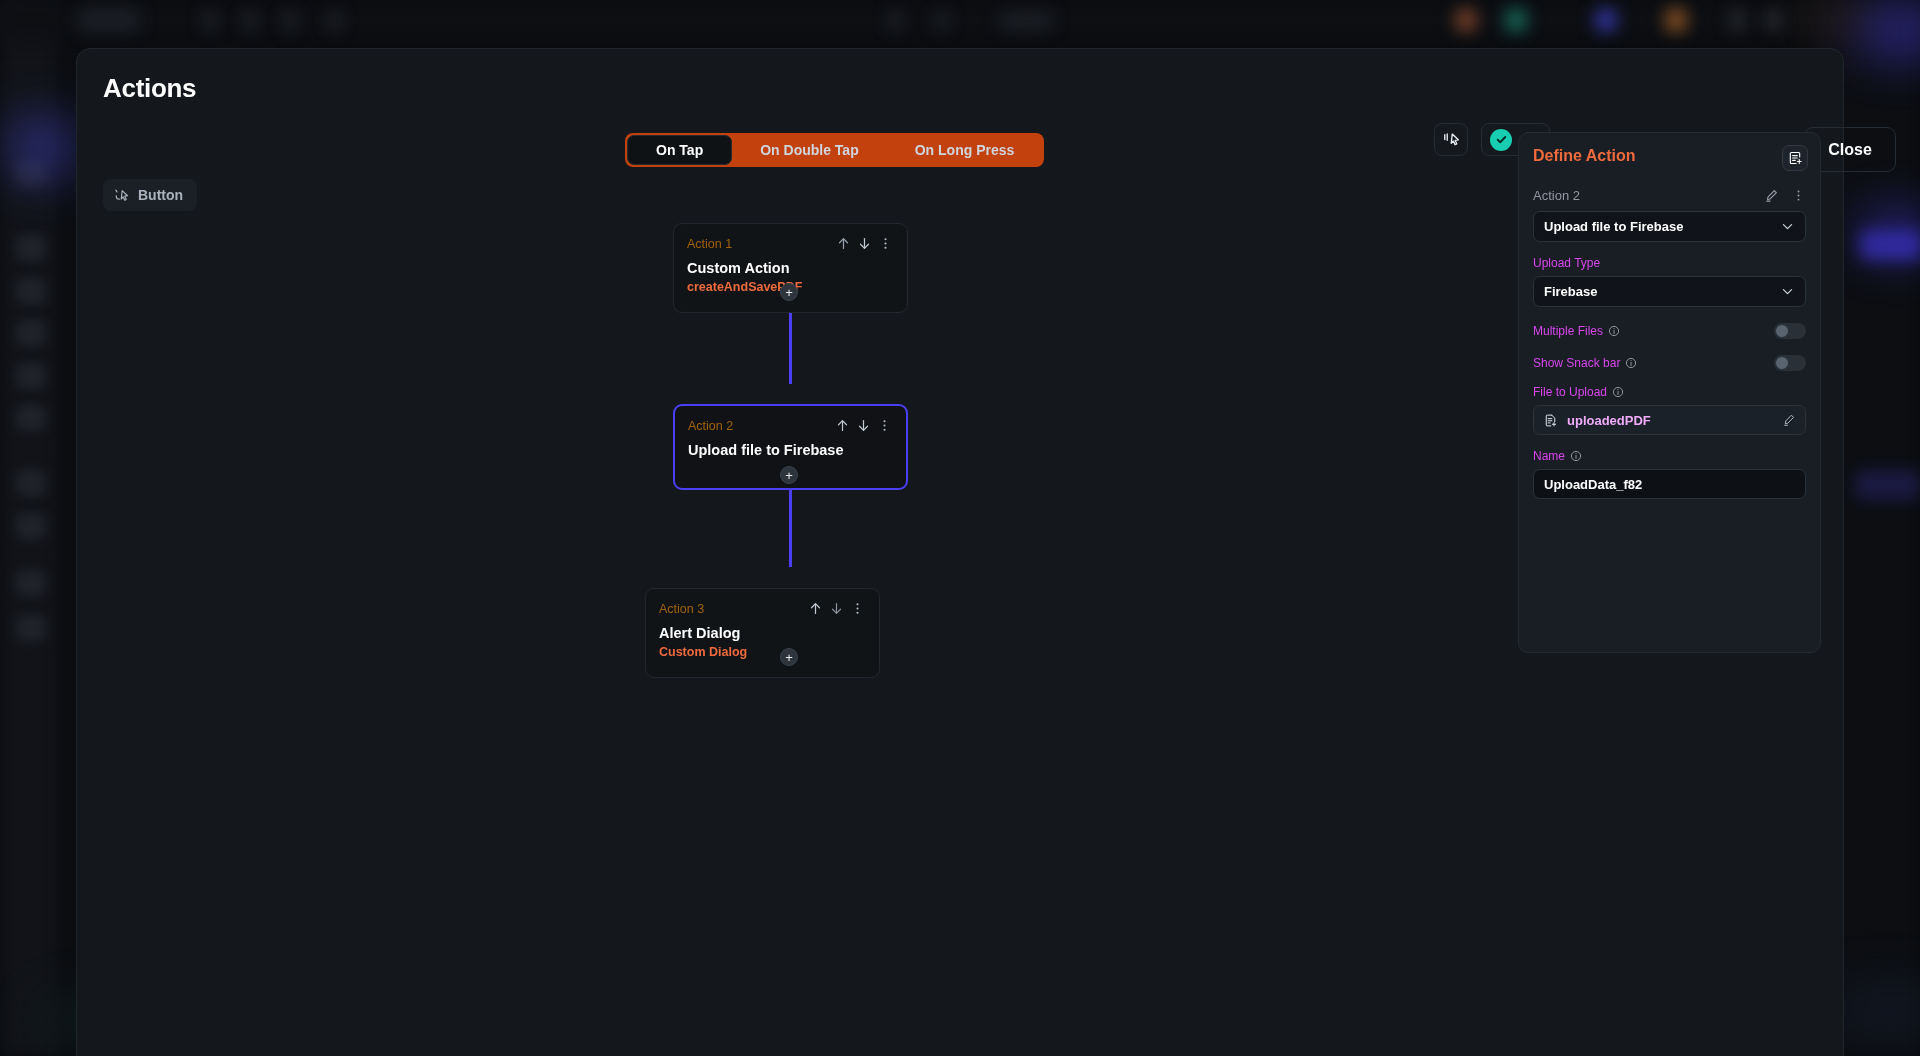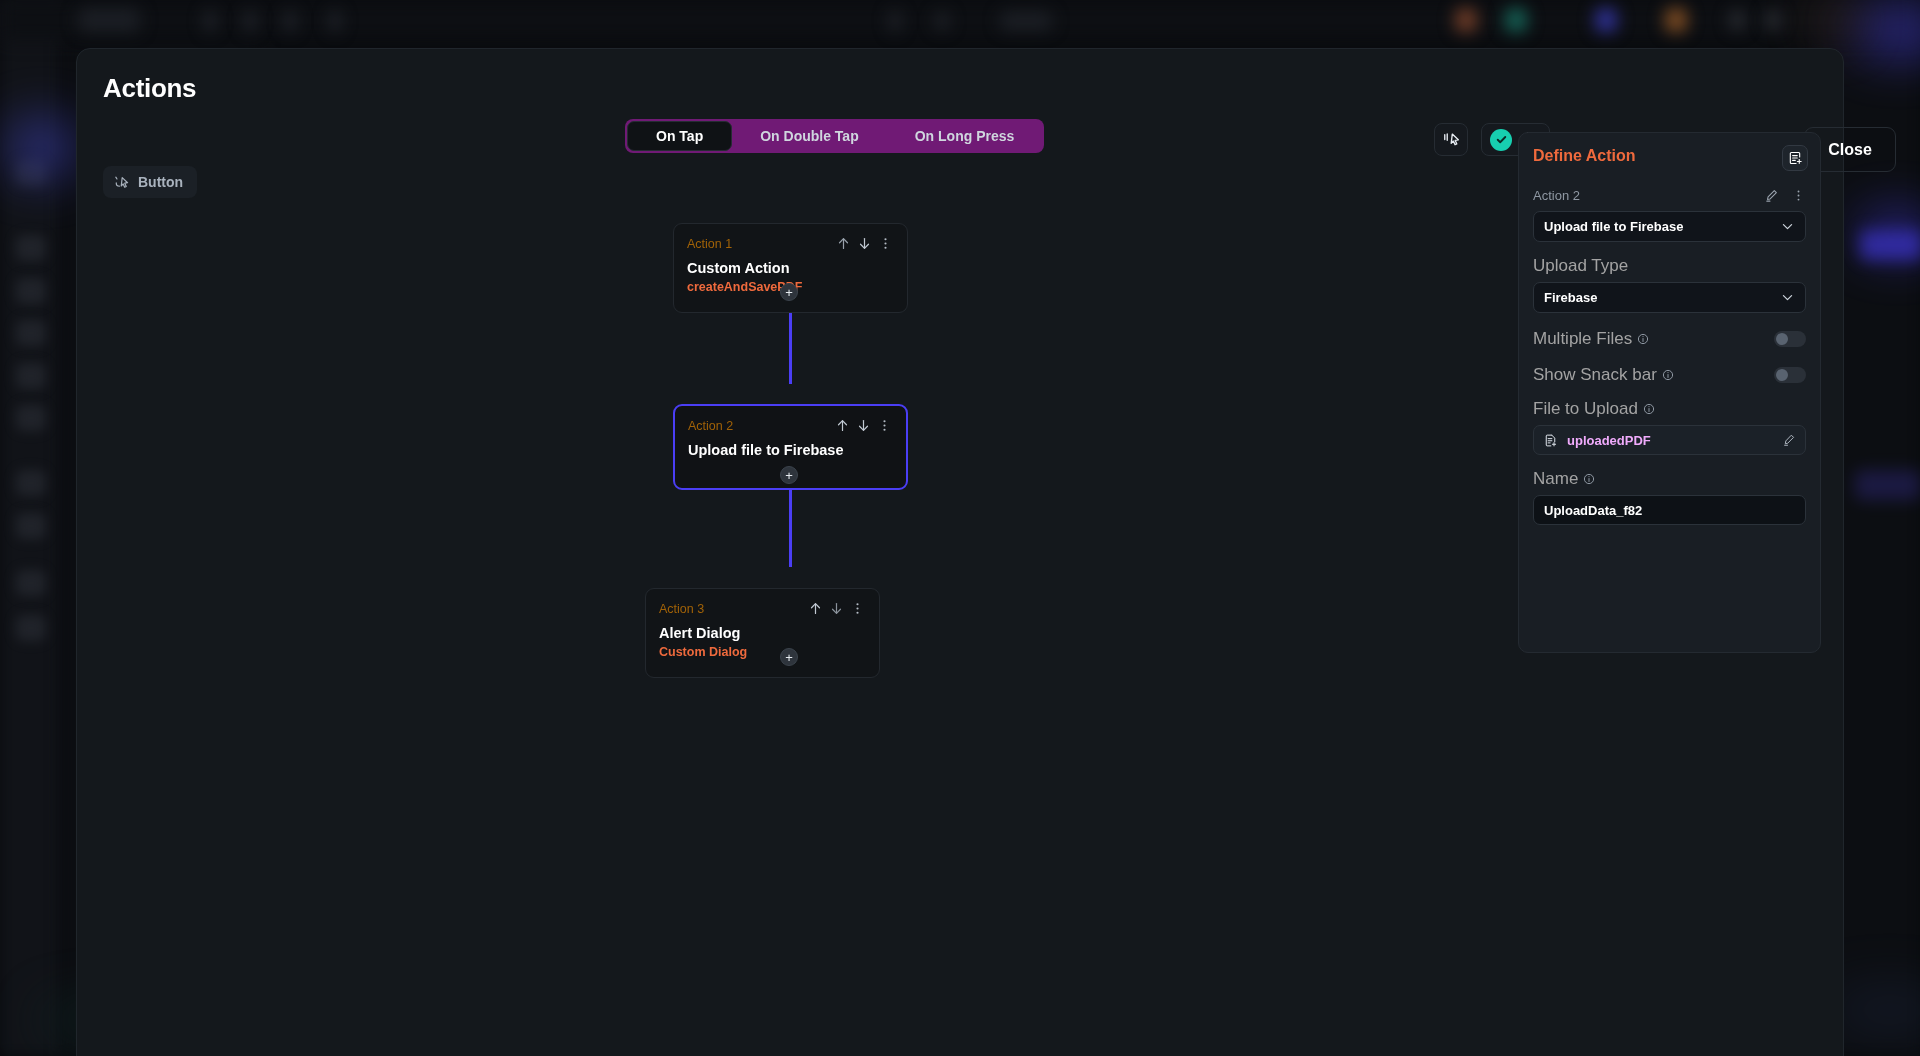--- a/index.html
+++ b/index.html
@@ -44,32 +44,32 @@
     border: 1px solid #20262c;
     border-radius: 14px;
   }
 
   
   .m-title {
     position: absolute; left: 26px; top: 24px;
     font-size: 26px; font-weight: bold; color: #ffffff; letter-spacing: -.3px;
   }
   .elem-chip {
-    position: absolute; left: 26px; top: 117px;
+    position: absolute; left: 26px; top: 130px;
     height: 32px; display: flex; align-items: center; gap: 8px;
     padding: 0 14px 0 10px;
     background: #1b2026; border-radius: 8px;
   }
   .elem-chip .lbl { font-size: 14px; font-weight: bold; color: #a9b2bd; }
 
   
   .tabs {
-    position: absolute; left: 548px; top: 70px;
+    position: absolute; left: 548px; top: 84px;
     height: 34px; display: flex; align-items: stretch;
-    background: #701a75; border-radius: 8px; padding: 2px; justify-content: space-between;
+    background: #c2410c; border-radius: 8px; padding: 2px; justify-content: space-between;
   }
   .tab {
     display: flex; align-items: center; justify-content: center;
     padding: 0 28px; font-size: 14px; font-weight: bold; color: #cfd6de;
     border-radius: 7px; cursor: pointer;
   }
   .tab.active { background: #0f1215; color: #ffffff; border: 1px solid #262c33; }
 
   
   .hdr-btn {
@@ -139,21 +139,21 @@
     position: absolute; right: 12px; top: 12px;
     width: 26px; height: 26px; border-radius: 7px;
     border: 1px solid #323942; background: #1e242b;
     display: flex; align-items: center; justify-content: center; cursor: pointer;
   }
   .insp-row2 {
     margin-top: 23px; display: flex; align-items: center;
   }
   .insp-action { flex: 1; font-size: 13px; color: #8f98a3; }
   .lbl {
-    font-size: 17px; color: #a3a3a3; display: flex; align-items: center; gap: 5px;
+    font-size: 12px; color: #d946ef; display: flex; align-items: center; gap: 5px;
   }
   .select {
     margin-top: 6px; height: 31px; width: 100%;
     background: #10141a; border: 1px solid #2b3views; border-radius: 7px;
     border-color: #2b323a; border-style: solid; border-width: 1px;
     display: flex; align-items: center; padding: 0 10px;
     font-size: 13px; font-weight: bold; color: #ffffff; cursor: pointer;
   }
   .select .val { flex: 1; }
   .field-block { margin-top: 14px; }

